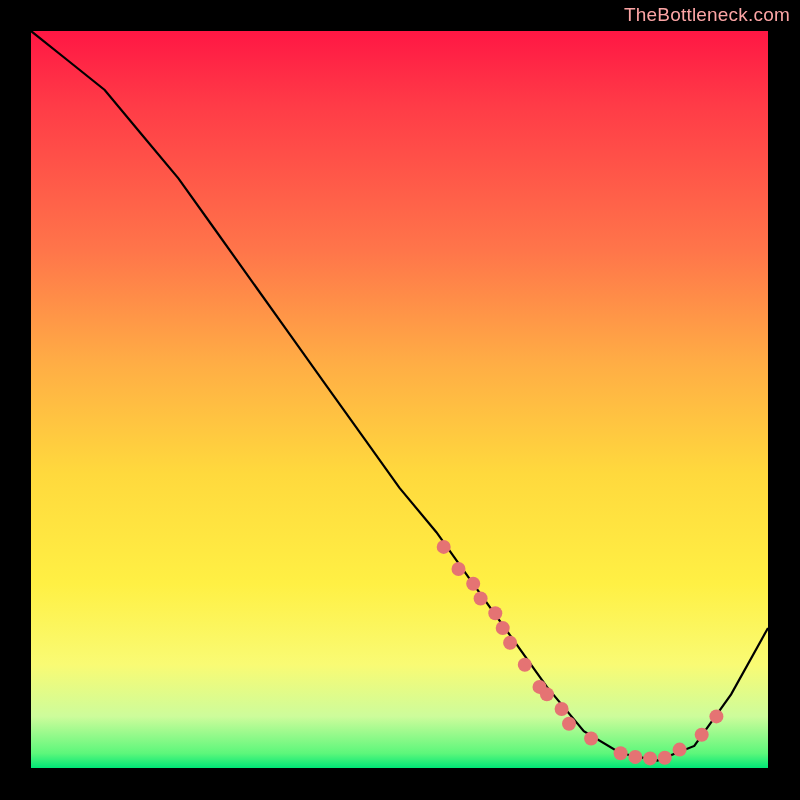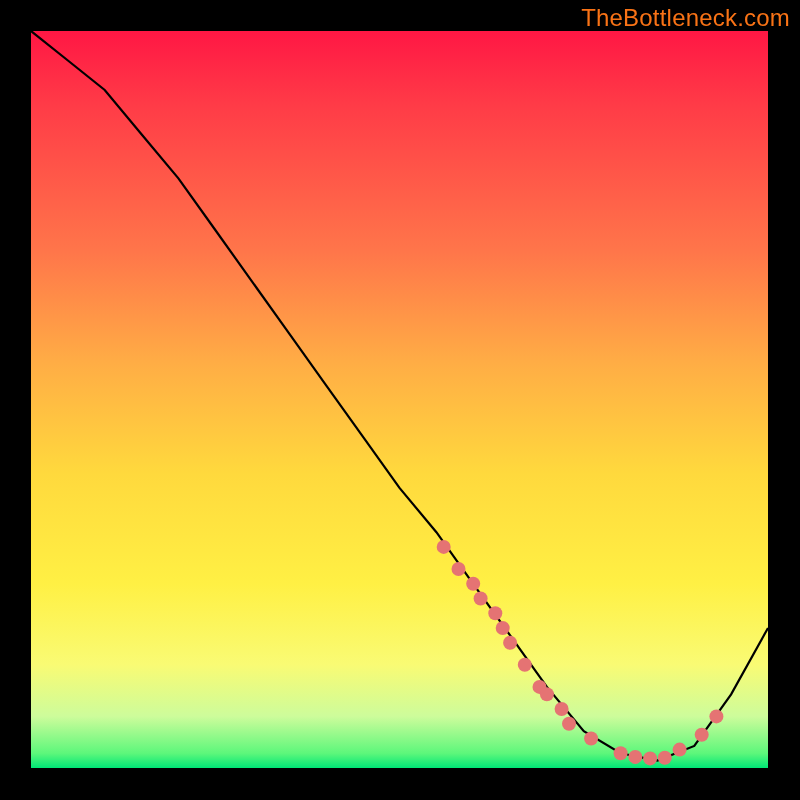--- a/index.html
+++ b/index.html
@@ -13,22 +13,22 @@
   }
   .container {
     position: relative;
     width: 800px;
     height: 800px;
   }
   .watermark {
     position: absolute;
     top: 4px;
     right: 10px;
-    color: #f97316;
-    font-size: 24px;
+    color: #fca5a5;
+    font-size: 19px;
     font-weight: 500;
     letter-spacing: 0.2px;
   }
   .plot {
     position: absolute;
     left: 31px;
     top: 31px;
     width: 737px;
     height: 737px;
     background: linear-gradient(

